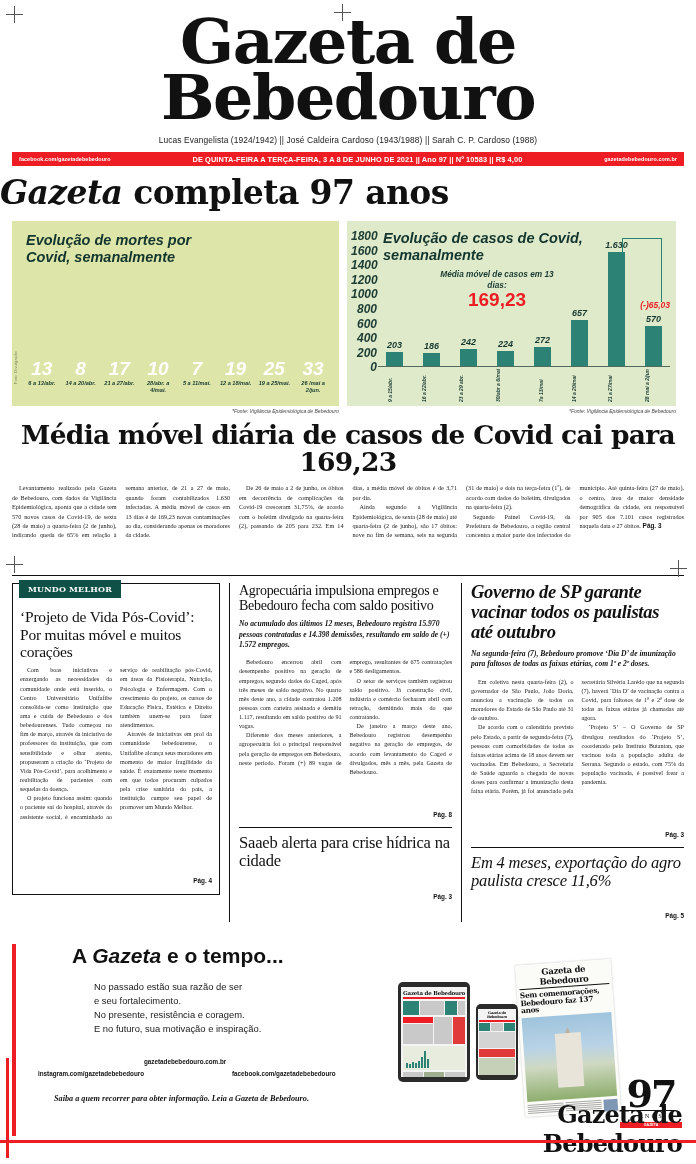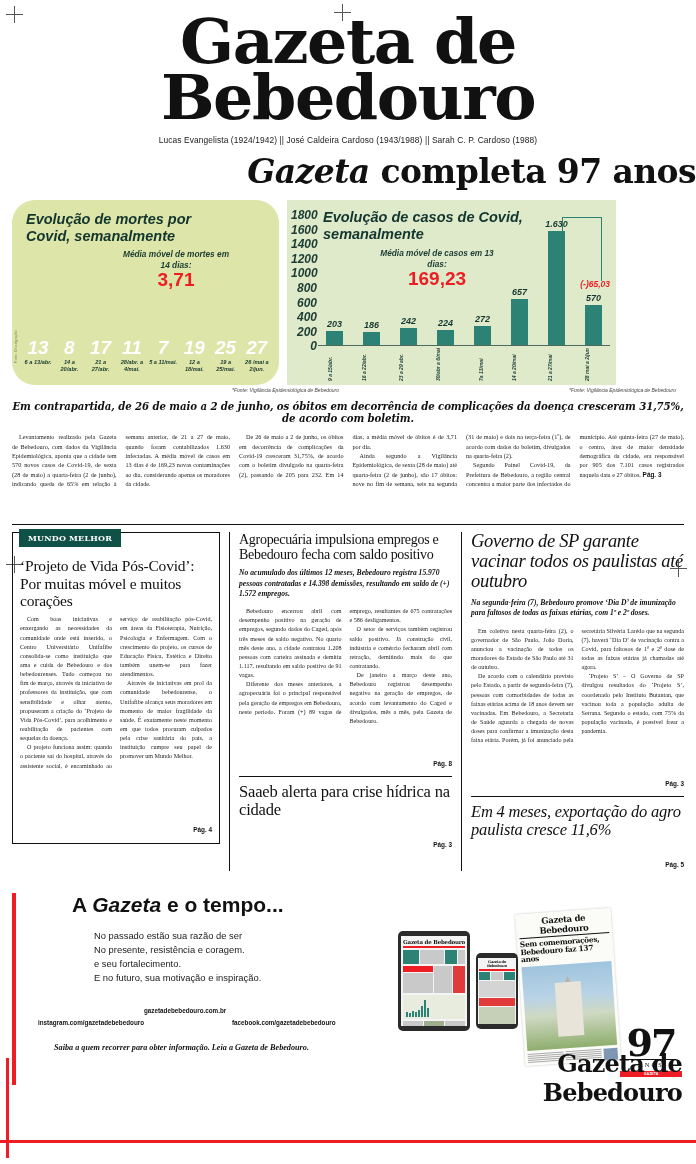--- a/index.html
+++ b/index.html
@@ -43,34 +43,34 @@
     align-items: center;
     justify-content: space-between;
     padding: 0 7px;
     font-family: "Liberation Sans", sans-serif;
     font-weight: 700;
   }
   .redbar .side { font-size: 5.4px; letter-spacing: 0.1px; }
   .redbar .center { font-size: 7.4px; letter-spacing: 0.1px; }
 
   .big-tagline {
-    text-align: right;
+    text-align: left;
     font-family: "DejaVu Serif", serif;
     font-weight: 700;
     font-size: 33px;
     margin-top: 7px;
     letter-spacing: -0.6px;
     color: #111;
   }
   .big-tagline i { font-family: "DejaVu Serif", serif; font-style: italic; }
 
   
   .charts { display: flex; gap: 8px; margin: 9px 12px 0 12px; }
   .chart-box { position: relative; }
-  .chart-deaths { width: 267px; height: 185px; background: #dde5a8; border-radius: 23px; }
+  .chart-deaths { width: 327px; height: 185px; background: #dde5a8; }
   .chart-cases  { width: 329px; height: 185px; background: #dfeacb; }
 
   .chart-title {
     font-family: "Liberation Sans", sans-serif;
     font-style: italic; font-weight: 700;
     color: #12352e; font-size: 14.5px; line-height: 1.15;
   }
   .mm-label {
     font-family: "Liberation Sans", sans-serif;
     font-style: italic; font-weight: 700;
@@ -200,21 +200,21 @@
     font-family: "Liberation Serif", serif;
     font-size: 6.1px; line-height: 1.5; text-align: justify; color: #1a1a1a;
   }
   .colbody p { text-indent: 7px; }
 
   .h-serif {
     font-family: "Liberation Serif", serif; font-weight: 400;
     font-size: 14px; line-height: 1.08; color: #111; letter-spacing: -0.3px;
   }
   .h-serif-italic {
-    font-family: "Liberation Serif", serif; font-weight: 400; font-style: italic;
+    font-family: "Liberation Serif", serif; font-weight: 700; font-style: italic;
     font-size: 18.5px; line-height: 1.08; color: #111; letter-spacing: -0.3px;
   }
   .deck {
     font-family: "Liberation Serif", serif; font-weight: 700; font-style: italic;
     font-size: 7.6px; line-height: 1.35; color: #111; margin-top: 6px;
   }
   .hr-mini { border-top: 1px solid #111; margin-top: 6px; }
 
   .sub-head {
     font-family: "Liberation Serif", serif; font-weight: 400;
@@ -342,69 +342,70 @@
   <div class="crop-mark" style="left:6px; top:556px;">
     <div class="h" style="left:0; top:8px;"></div>
       <div class="v" style="left:8px; top:0;"></div>
   </div>
 
   <div class="masthead">
     <div class="masthead-title">Gazeta de Bebedouro</div>
     <div class="masthead-founders">Lucas Evangelista (1924/1942) || José Caldeira Cardoso (1943/1988) || Sarah C. P. Cardoso (1988)</div>
   </div>
 
+  <div class="redbar">
+    <div class="side">facebook.com/gazetadebebedouro</div>
+    <div class="center">DE QUINTA-FEIRA  A TERÇA-FEIRA, 3 A 8 DE JUNHO DE 2021 || Ano 97 || Nº 10583 || R$ 4,00</div>
+    <div class="side">gazetadebebedouro.com.br</div>
+  </div>
 
   <div class="big-tagline">
     <i>Gazeta</i><span> completa 97 anos</span>
   </div>
 
   <div class="charts">
 
     <div class="chart-box chart-deaths">
       <div class="photo-credit">Foto: Divulgação</div>
       <div style="position:absolute; left:14px; top:11px; width:210px;">
         <div class="chart-title">Evolução de mortes por Covid, semanalmente</div>
       </div>
-      <div style="position:absolute; left:108px; top:49px; width:112px;">
-        <div class="mm-label">Média móvel de mortes em 14 dias:</div>
-        <div class="mm-value">3,71</div>
-      </div>
 
       <div class="d-bars" id="d-bars">
           <div class="d-bar">
             <div class="col" style="height: 43.3333%; background: rgb(62, 146, 131);"></div>
             <div class="val">13</div>
           </div>
           <div class="d-bar">
             <div class="col" style="height: 26.6667%; background: rgb(74, 168, 97);"></div>
             <div class="val">8</div>
           </div>
           <div class="d-bar">
             <div class="col" style="height: 56.6667%; background: rgb(53, 160, 143);"></div>
             <div class="val">17</div>
           </div>
           <div class="d-bar">
             <div class="col" style="height: 33.3333%; background: rgb(46, 155, 147);"></div>
-            <div class="val">11</div>
+            <div class="val">10</div>
           </div>
           <div class="d-bar">
             <div class="col" style="height: 23.3333%; background: rgb(51, 167, 158);"></div>
             <div class="val">7</div>
           </div>
           <div class="d-bar">
             <div class="col" style="height: 63.3333%; background: rgb(29, 124, 116);"></div>
             <div class="val">19</div>
           </div>
           <div class="d-bar">
             <div class="col" style="height: 83.3333%; background: rgb(15, 97, 88);"></div>
             <div class="val">25</div>
           </div>
           <div class="d-bar">
             <div class="col" style="height: 90%; background: rgb(11, 95, 87);"></div>
-            <div class="val">27</div>
+            <div class="val">33</div>
           </div>
         </div>
       <div class="d-xlabels" id="d-xlabels">
           <span>6 a 13/abr.</span>
           <span>14 a 20/abr.</span>
           <span>21 a 27/abr.</span>
           <span>28/abr. a 4/mai.</span>
           <span>5 a 11/mai.</span>
           <span>12 a 18/mai.</span>
           <span>19 a 25/mai.</span>
@@ -484,21 +485,21 @@
         </div>
     </div>
   </div>
 
   <div class="fonte">
     <span>*Fonte: Vigilância Epidemiológica de Bebedouro</span>
     <span>*Fonte: Vigilância Epidemiológica de Bebedouro</span>
   </div>
 
   <div class="lead">
-    <h2>Em contrapartida, de 26 de maio a 2 de junho, os óbitos em decorrência de complicações da doença cresceram 31,75%, de acordo com boletim.</h2>
+    <h1>Média móvel diária de casos de Covid cai para 169,23</h1>
     <div class="lead-body" id="lead-body">
         <p>Levantamento realizado pela Gazeta de Bebedouro, com dados da Vigilância Epidemiológica, aponta que a cidade tem 570 novos casos de Covid-19, de sexta (28 de maio) a quarta-feira (2 de junho), indicando queda de 65% em relação à semana anterior, de 21 a 27 de maio, quando foram contabilizados 1.630 infectadas. A média móvel de casos em 13 dias é de 169,23 novas contaminações ao dia, considerando apenas os moradores da cidade.</p>
         <p>De 26 de maio a 2 de junho, os óbitos em decorrência de complicações da Covid-19 cresceram 31,75%, de acordo com o boletim divulgado na quarta-feira (2), passando de 205 para 232. Em 14 dias, a média móvel de óbitos é de 3,71 por dia.</p>
         <p>Ainda segundo a Vigilância Epidemiológica, de sexta (28 de maio) até quarta-feira (2 de junho), são 17 óbitos: nove no fim de semana, seis na segunda (31 de maio) e dois na terça-feira (1º), de acordo com dados do boletim, divulgados na quarta-feira (2).</p>
         <p>Segundo Painel Covid-19, da Prefeitura de Bebedouro, a região central concentra a maior parte dos infectados do município. Até quinta-feira (27 de maio), o centro, área de maior densidade demográfica da cidade, era responsável por 905 dos 7.101 casos registrados naquela data e 27 óbitos.<span class="pagref">  Pág. 3</span></p>
       </div>
   </div>
 
   <div class="hr-thin"></div>
 
@@ -560,22 +561,22 @@
       </div>
     </div>
   </div>
 
   <div class="ad">
     <div class="ad-title">
       <span>A </span><i>Gazeta</i><span> e o tempo...</span>
     </div>
     <div class="ad-lines" id="ad-lines">
         <div>No passado estão sua razão de ser</div>
+        <div>e seu fortalecimento.</div>
         <div>No presente, resistência e coragem.</div>
-        <div>e seu fortalecimento.</div>
         <div>E no futuro, sua motivação e inspiração.</div>
       </div>
 
     <div class="ad-social">
       <span class="s1">instagram.com/gazetadebebedouro</span>
       <span class="s2">gazetadebebedouro.com.br</span>
       <span class="s3">facebook.com/gazetadebebedouro</span>
     </div>
 
     <div class="ad-slogan">Saiba a quem recorrer para obter informação. Leia a Gazeta de Bebedouro.</div>

